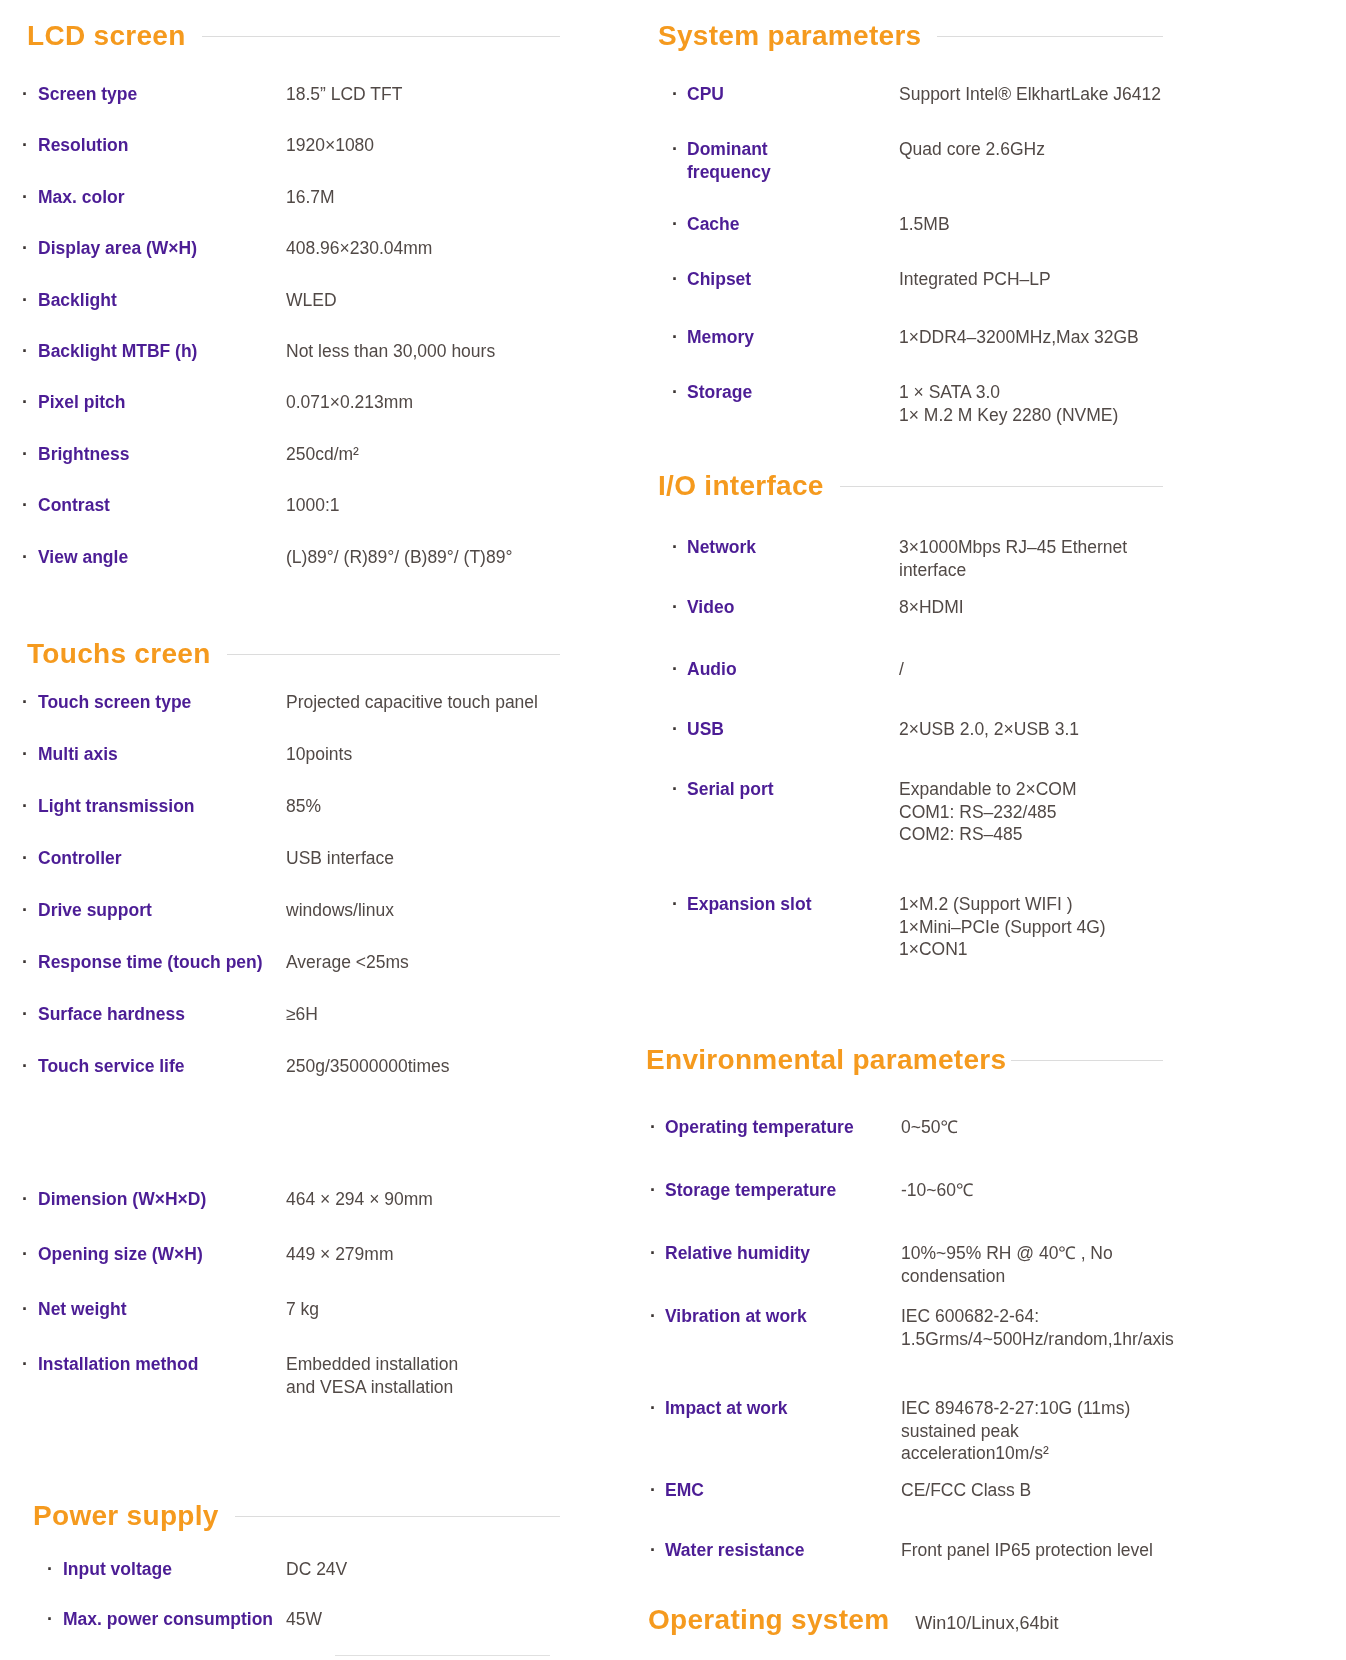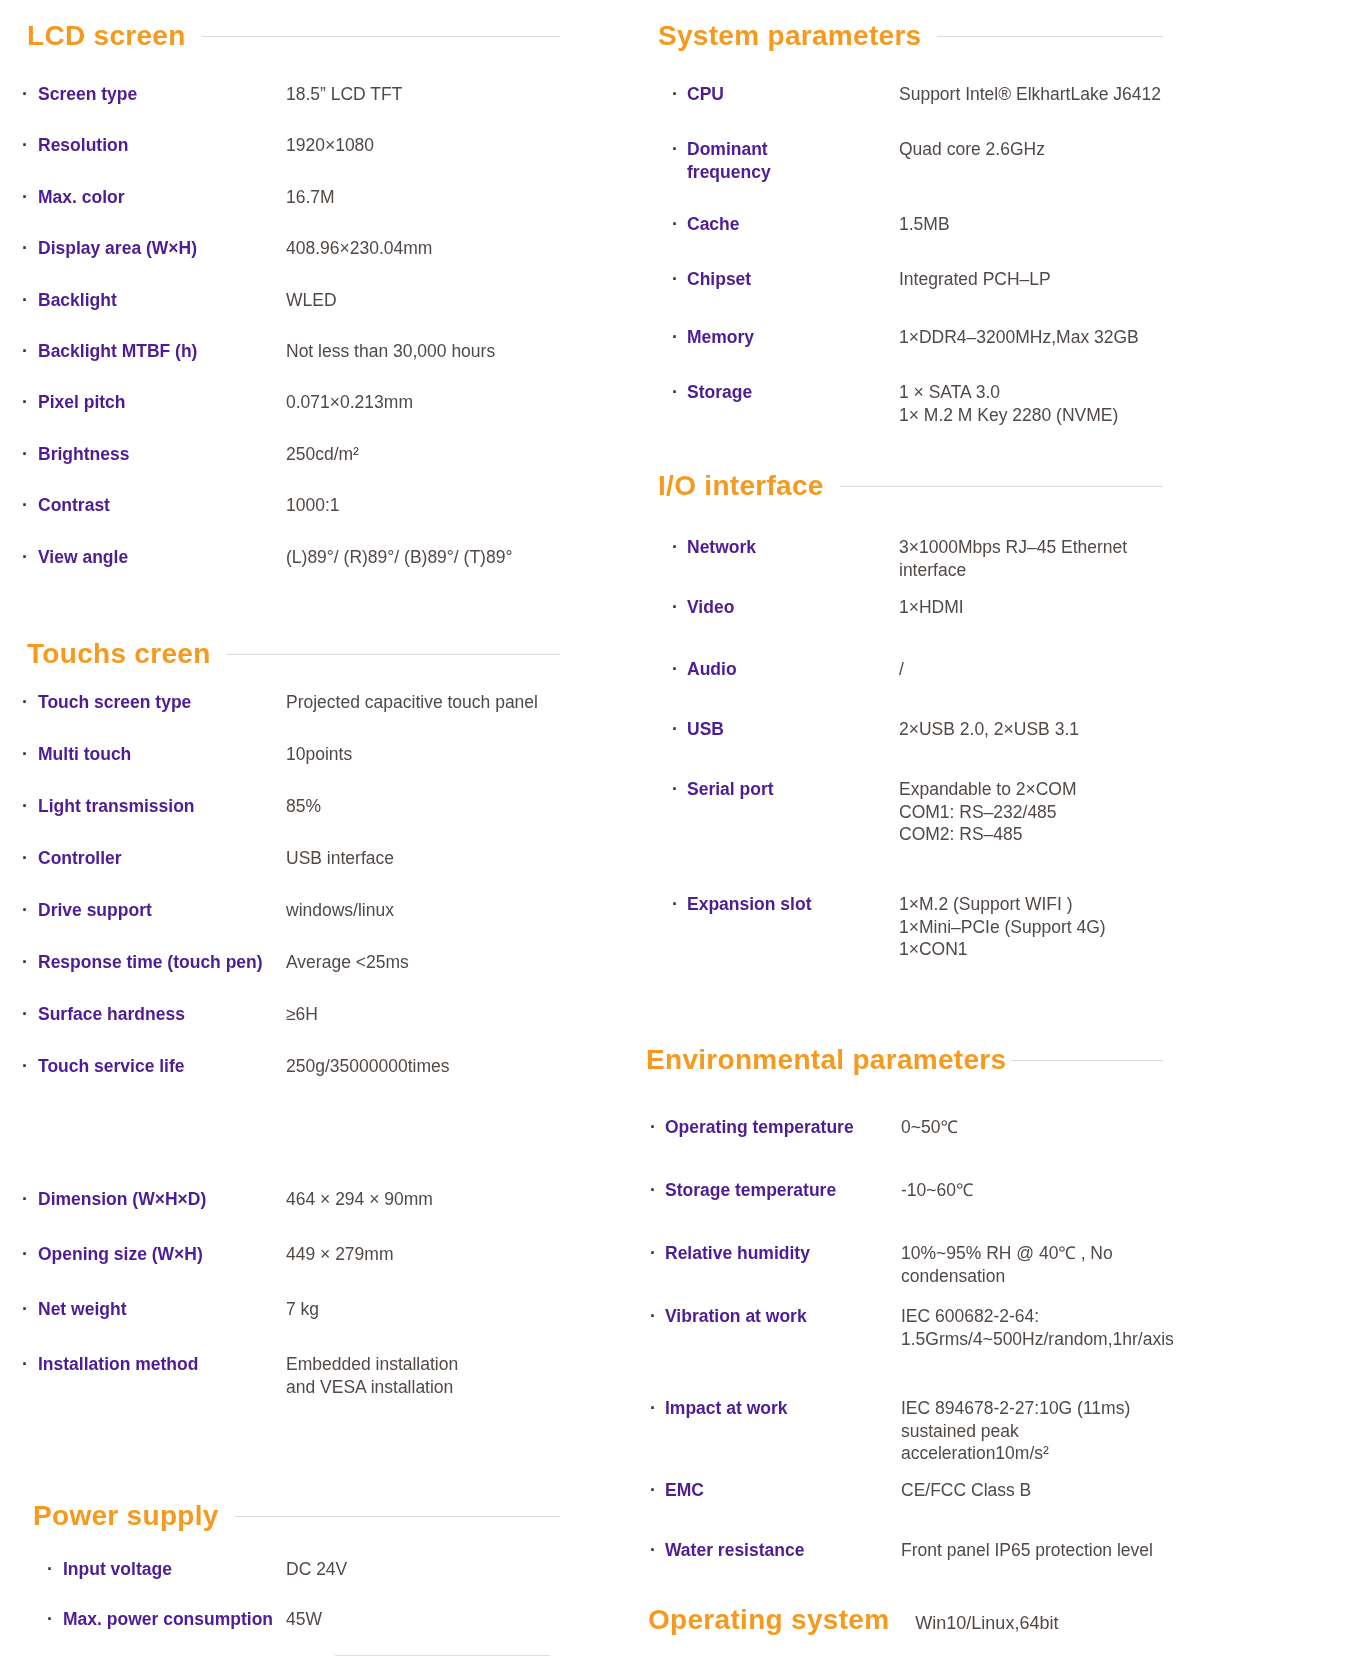--- a/index.html
+++ b/index.html
@@ -148,21 +148,21 @@
       <div class="rule"></div>
     </div>
     <div class="rows">
       <div class="row">
           <span class="bullet">·</span>
           <span class="label">Touch screen type</span>
           <span class="value">Projected capacitive touch panel</span>
         </div>
       <div class="row">
           <span class="bullet">·</span>
-          <span class="label">Multi touch</span>
+          <span class="label">Multi axis</span>
           <span class="value">10points</span>
         </div>
       <div class="row">
           <span class="bullet">·</span>
           <span class="label">Light transmission</span>
           <span class="value">85%</span>
         </div>
       <div class="row">
           <span class="bullet">·</span>
           <span class="label">Controller</span>
@@ -284,21 +284,21 @@
     </div>
     <div class="rows">
       <div class="row">
           <span class="bullet">·</span>
           <span class="label">Network</span>
           <span class="value">3×1000Mbps RJ–45 Ethernet interface</span>
         </div>
       <div class="row rh-62">
           <span class="bullet">·</span>
           <span class="label">Video</span>
-          <span class="value">1×HDMI</span>
+          <span class="value">8×HDMI</span>
         </div>
       <div class="row">
           <span class="bullet">·</span>
           <span class="label">Audio</span>
           <span class="value">/</span>
         </div>
       <div class="row">
           <span class="bullet">·</span>
           <span class="label">USB</span>
           <span class="value">2×USB 2.0, 2×USB 3.1</span>

